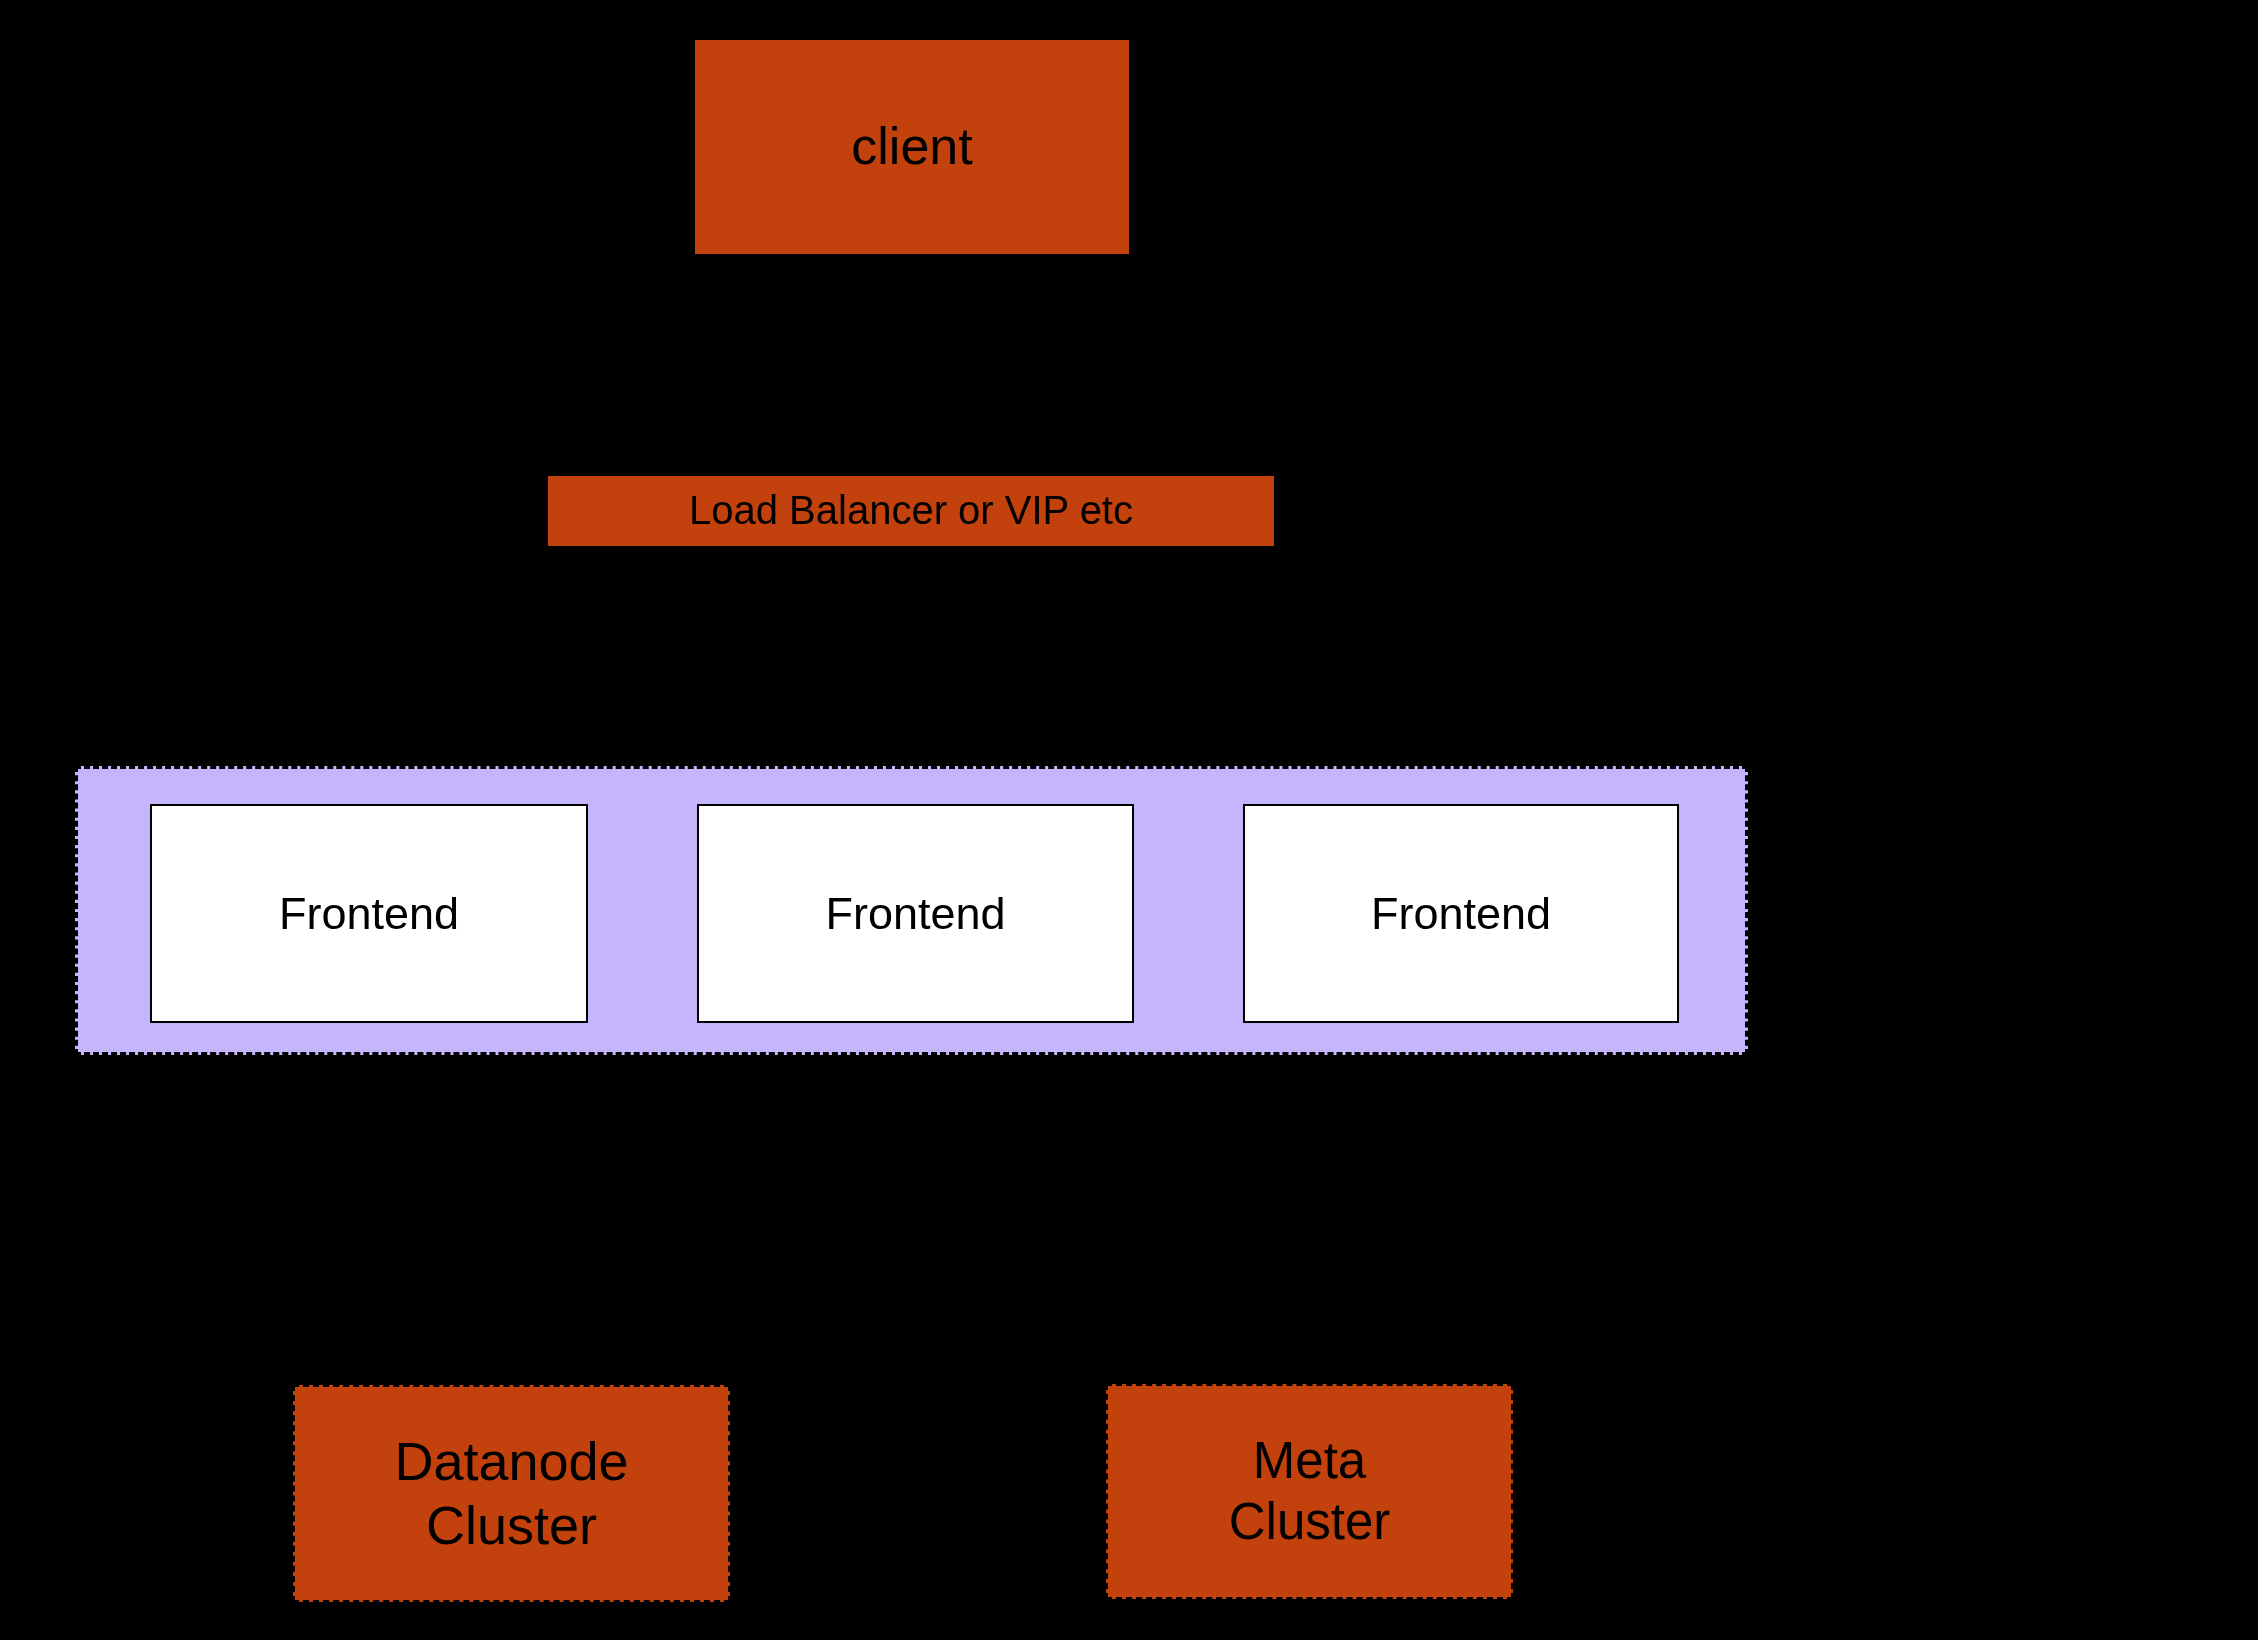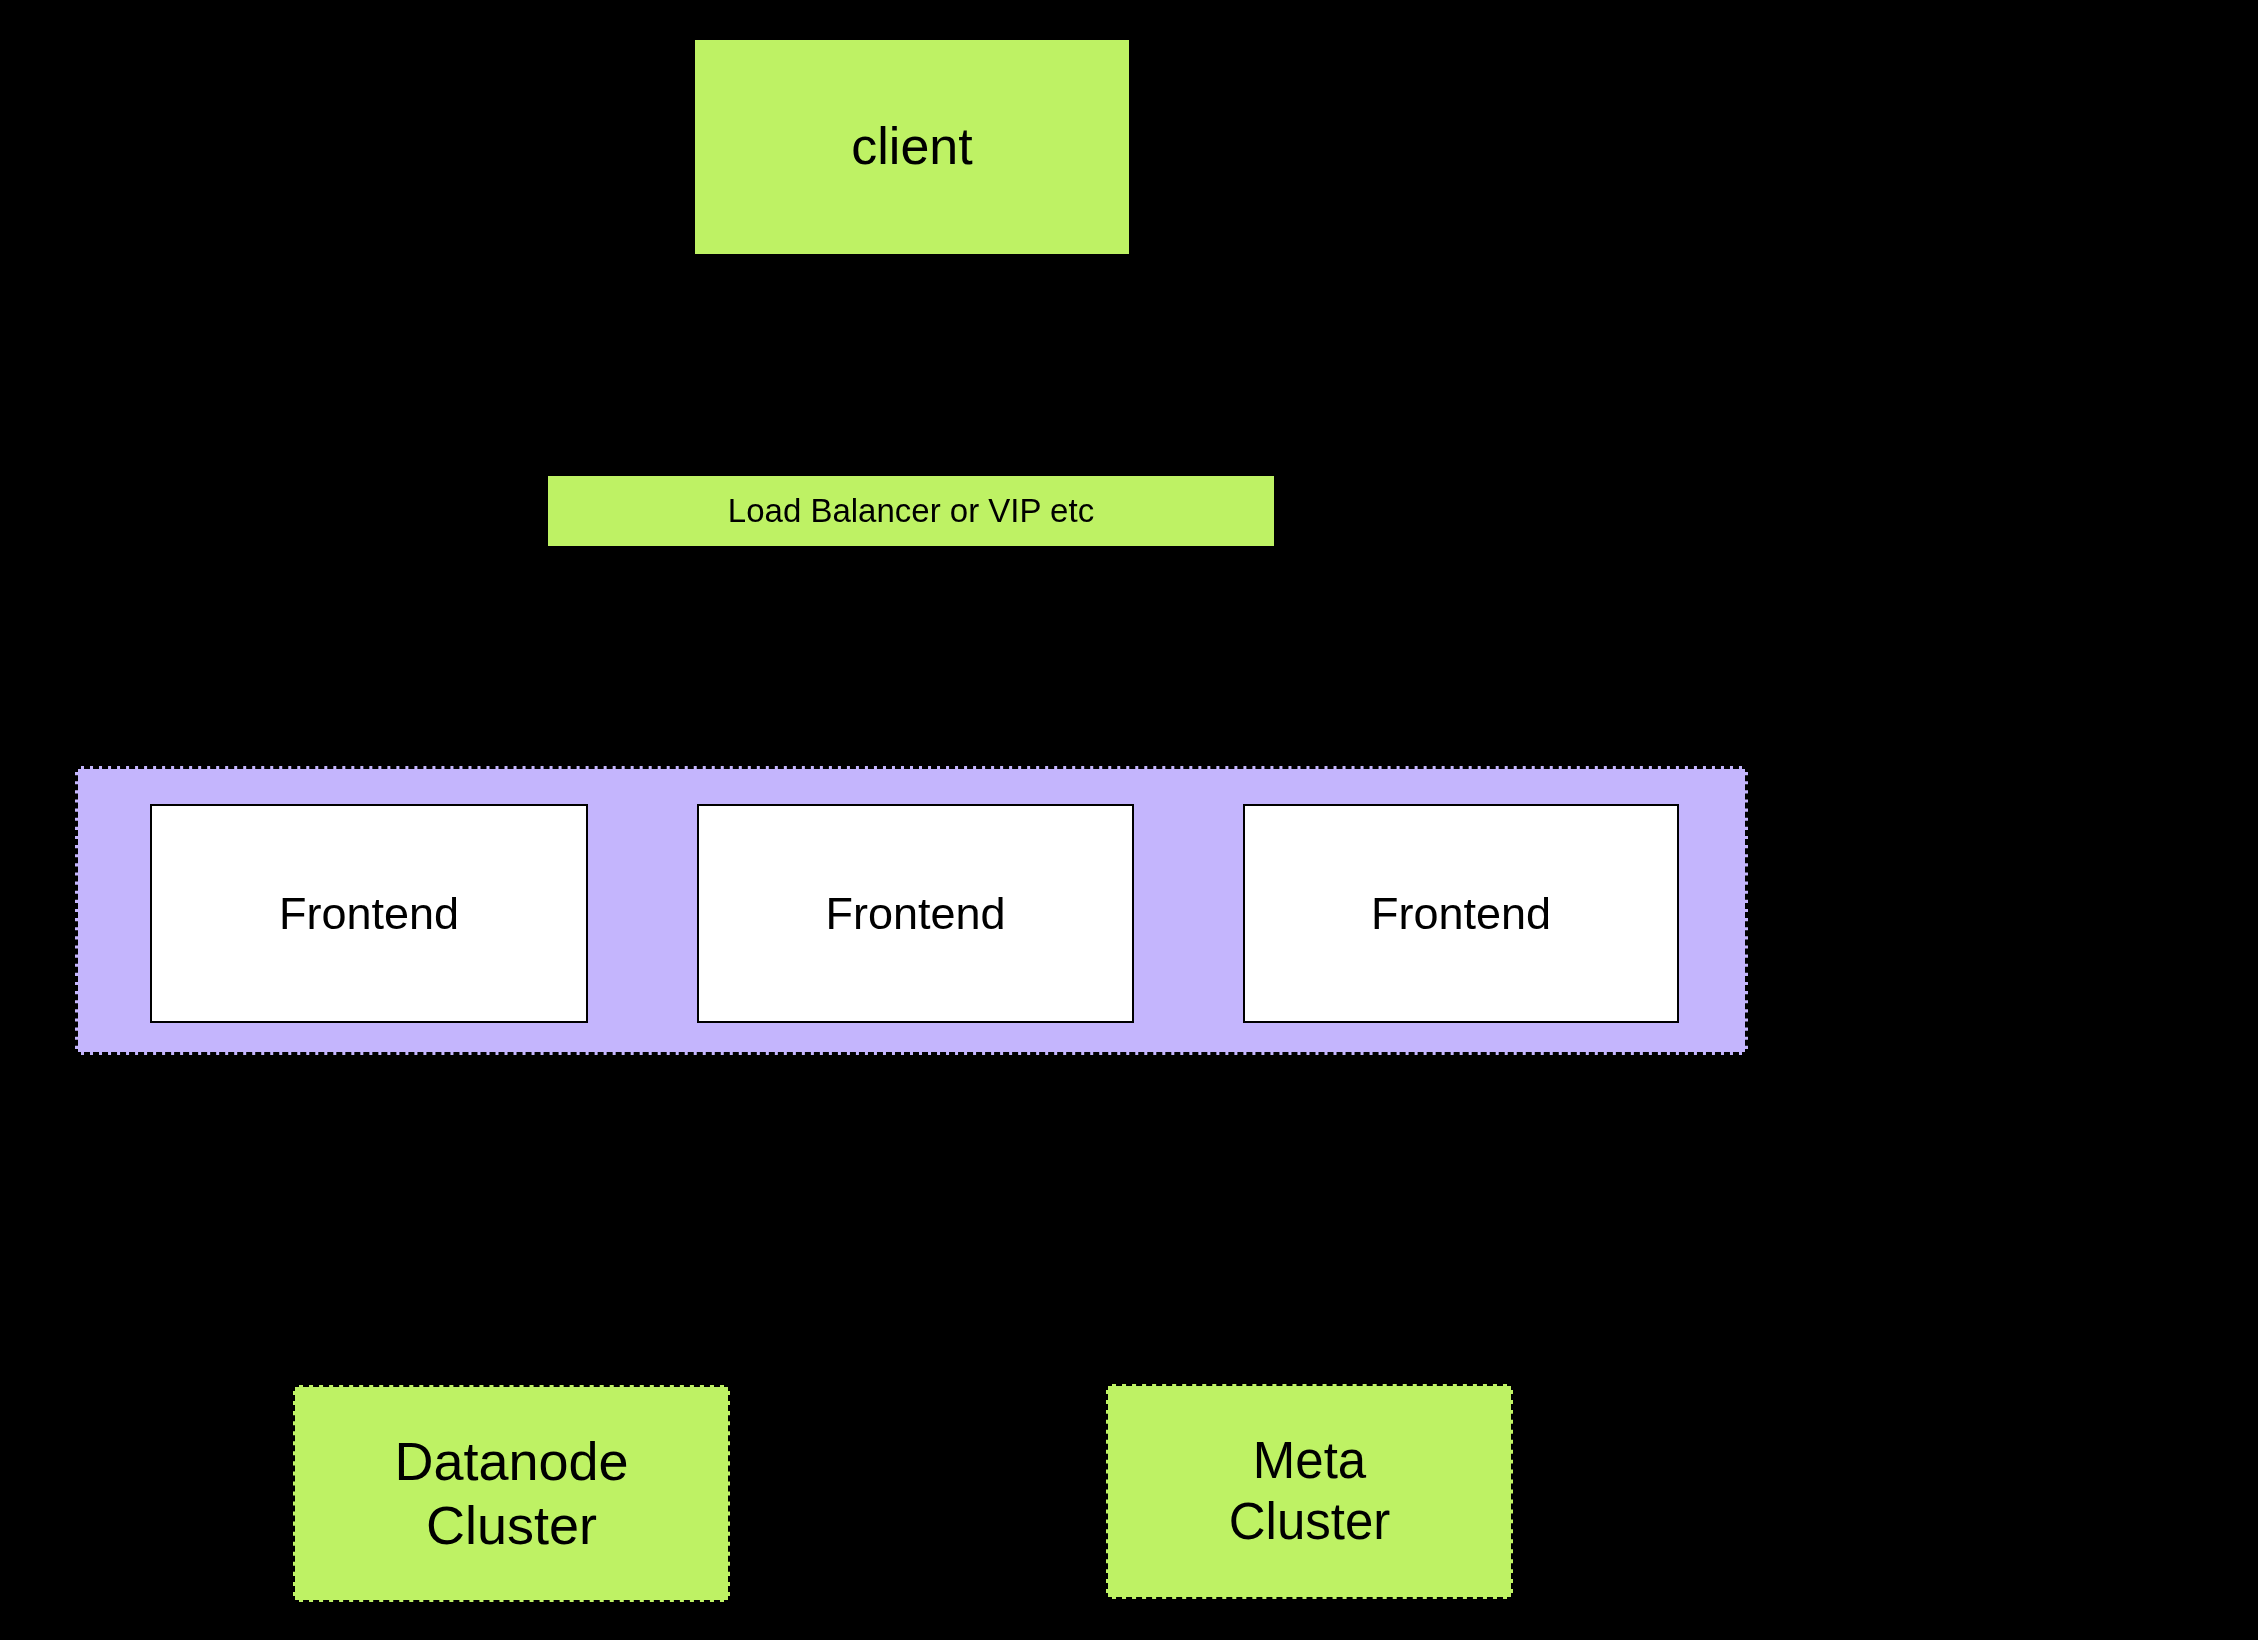--- a/index.html
+++ b/index.html
@@ -22,21 +22,21 @@
     left: 0;
     top: 0;
     width: 2258px;
     height: 1640px;
     background: #000000;
   }
 
   
   .node {
     position: absolute;
-    background: #bef264;
+    background: #c2410c;
     color: #000000;
     display: flex;
     align-items: center;
     justify-content: center;
     text-align: center;
     line-height: 1.18;
     white-space: pre-line;
     overflow: hidden;
   }
 
@@ -52,21 +52,21 @@
   
   .n-client {
     left: 695px;  top: 40px;
     width: 434px; height: 214px;
     font-size: 52px;
   }
 
   .n-lb {
     left: 548px;  top: 476px;
     width: 726px; height: 70px;
-    font-size: 33px;
+    font-size: 40px;
   }
 
   .group-frontends {
     position: absolute;
     left: 75px;  top: 766px;
     width: 1673px; height: 289px;
     background: #c4b5fd;
     border: 3.6px dashed #000000;
   }
 

